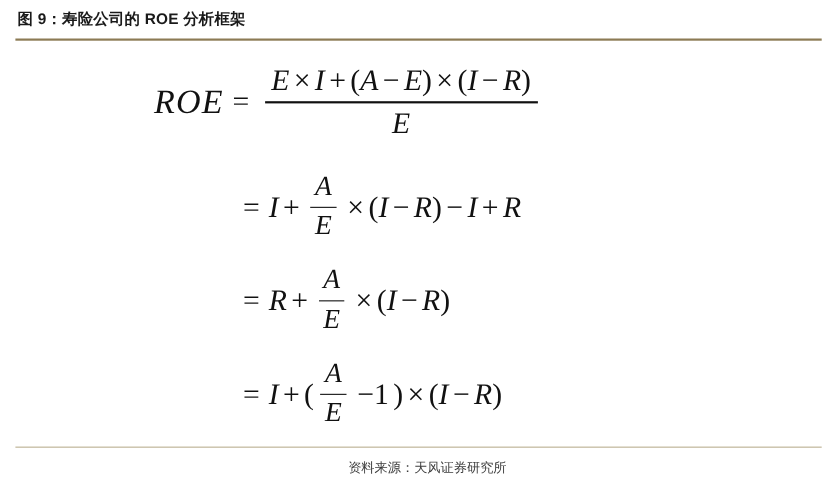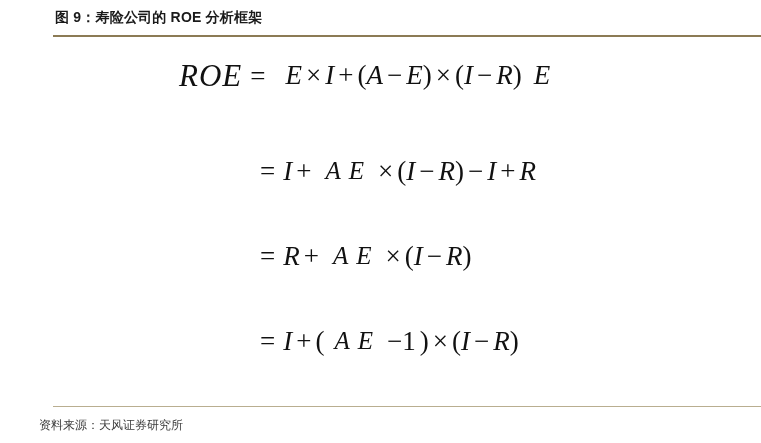--- a/index.html
+++ b/index.html
@@ -12,21 +12,20 @@
     background: #ffffff;
     font-family: "Liberation Sans", sans-serif;
     color: #231f20;
     overflow: hidden;
   }
   .figure {
     position: relative;
     width: 664px;
     height: 443px;
     box-sizing: border-box;
-    margin-left: 39px;
   }
   .title-bar {
     position: absolute;
     top: 0;
     left: 0;
     width: 761px;
     height: 36px;
     display: flex;
     align-items: center;
     padding-left: 16px;
@@ -49,22 +48,23 @@
   .rule-bottom { top: 406px; height: 1px; background: #b9ae90; }
 
   .source-bar {
     position: absolute;
     top: 407px;
     left: 0;
     width: 761px;
     height: 36px;
     display: flex;
     align-items: center;
-    padding-left: 0;
+    padding-left: 16px;
     box-sizing: border-box;
+    justify-content: center;
   }
   .source-text {
     font-size: 12px;
     color: #3c3c3c;
   }
 
   .formula-area {
     position: absolute;
     top: 36px;
     left: 0;
@@ -95,20 +95,21 @@
     font-style: normal;
     margin: 0 8px;
   }
   .expr {
     font-size: 27px;
   }
 
   
   .frac {
     display: inline-flex;
+    flex-direction: column;
     align-items: center;
     vertical-align: middle;
     margin: 0 6px;
   }
   .frac .num,
   .frac .den {
     padding: 0 6px;
     line-height: 1.15;
   }
   .frac .bar {

